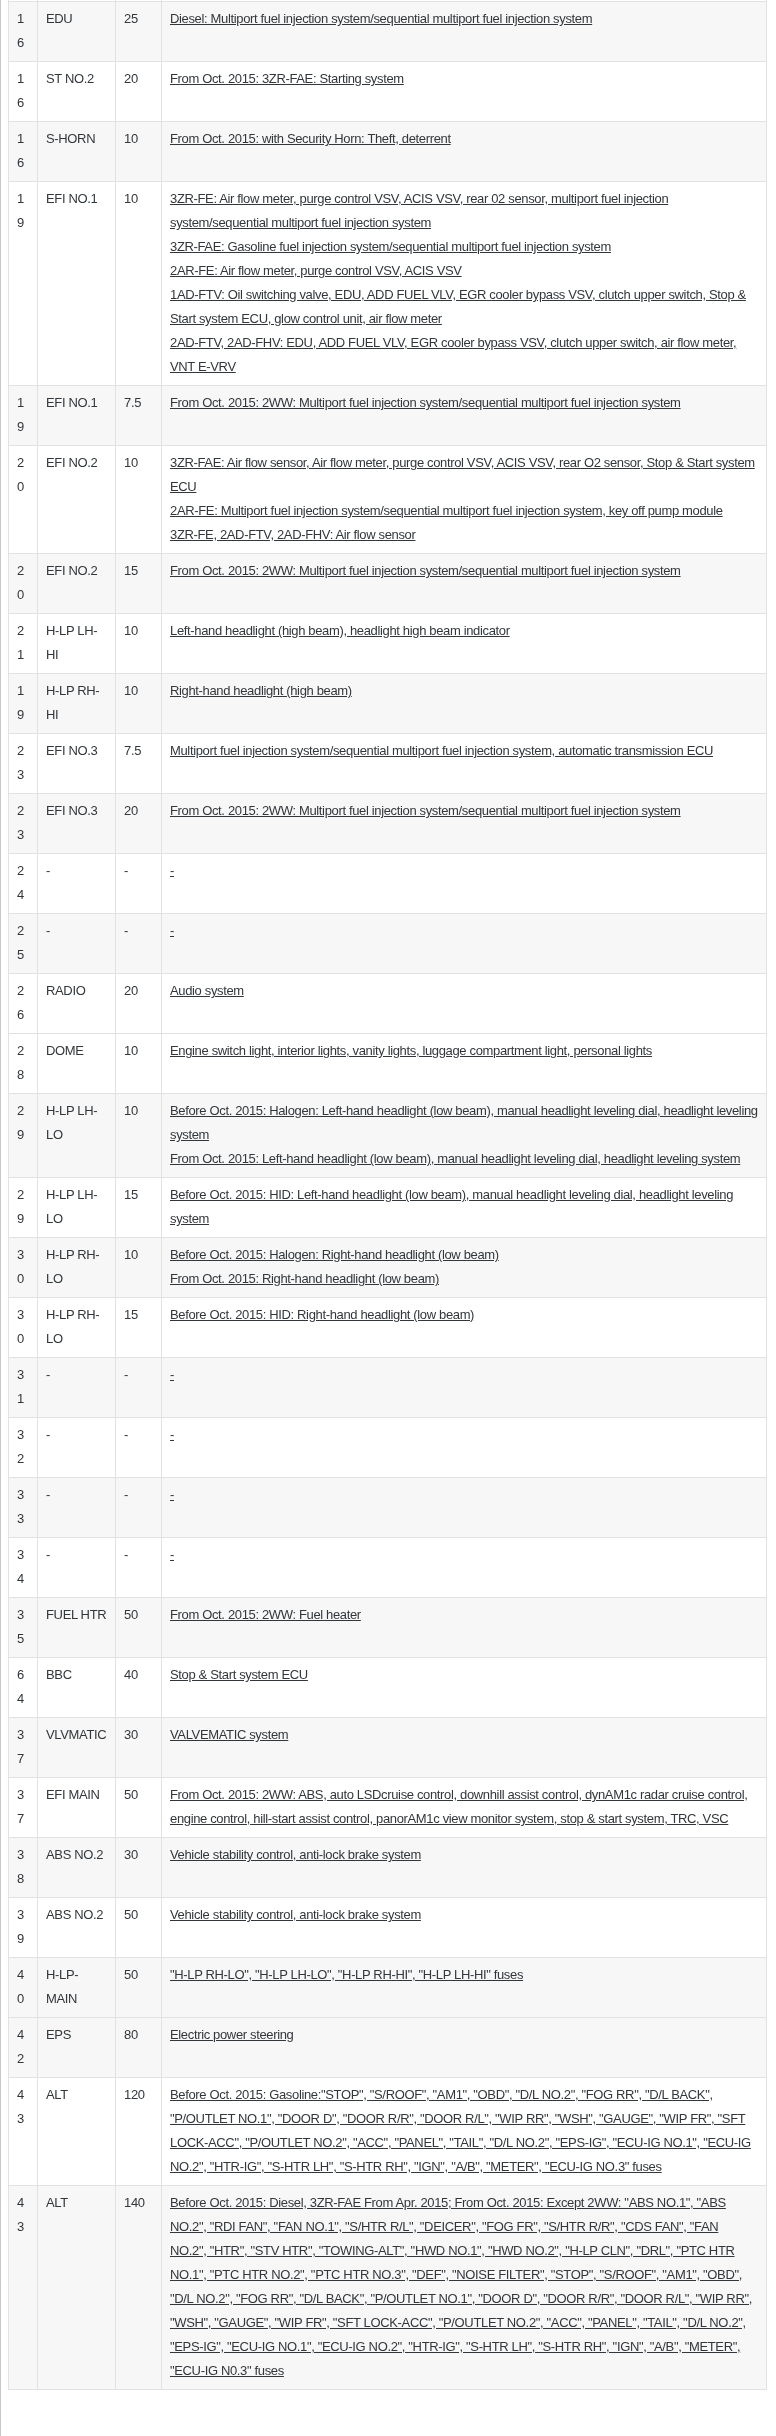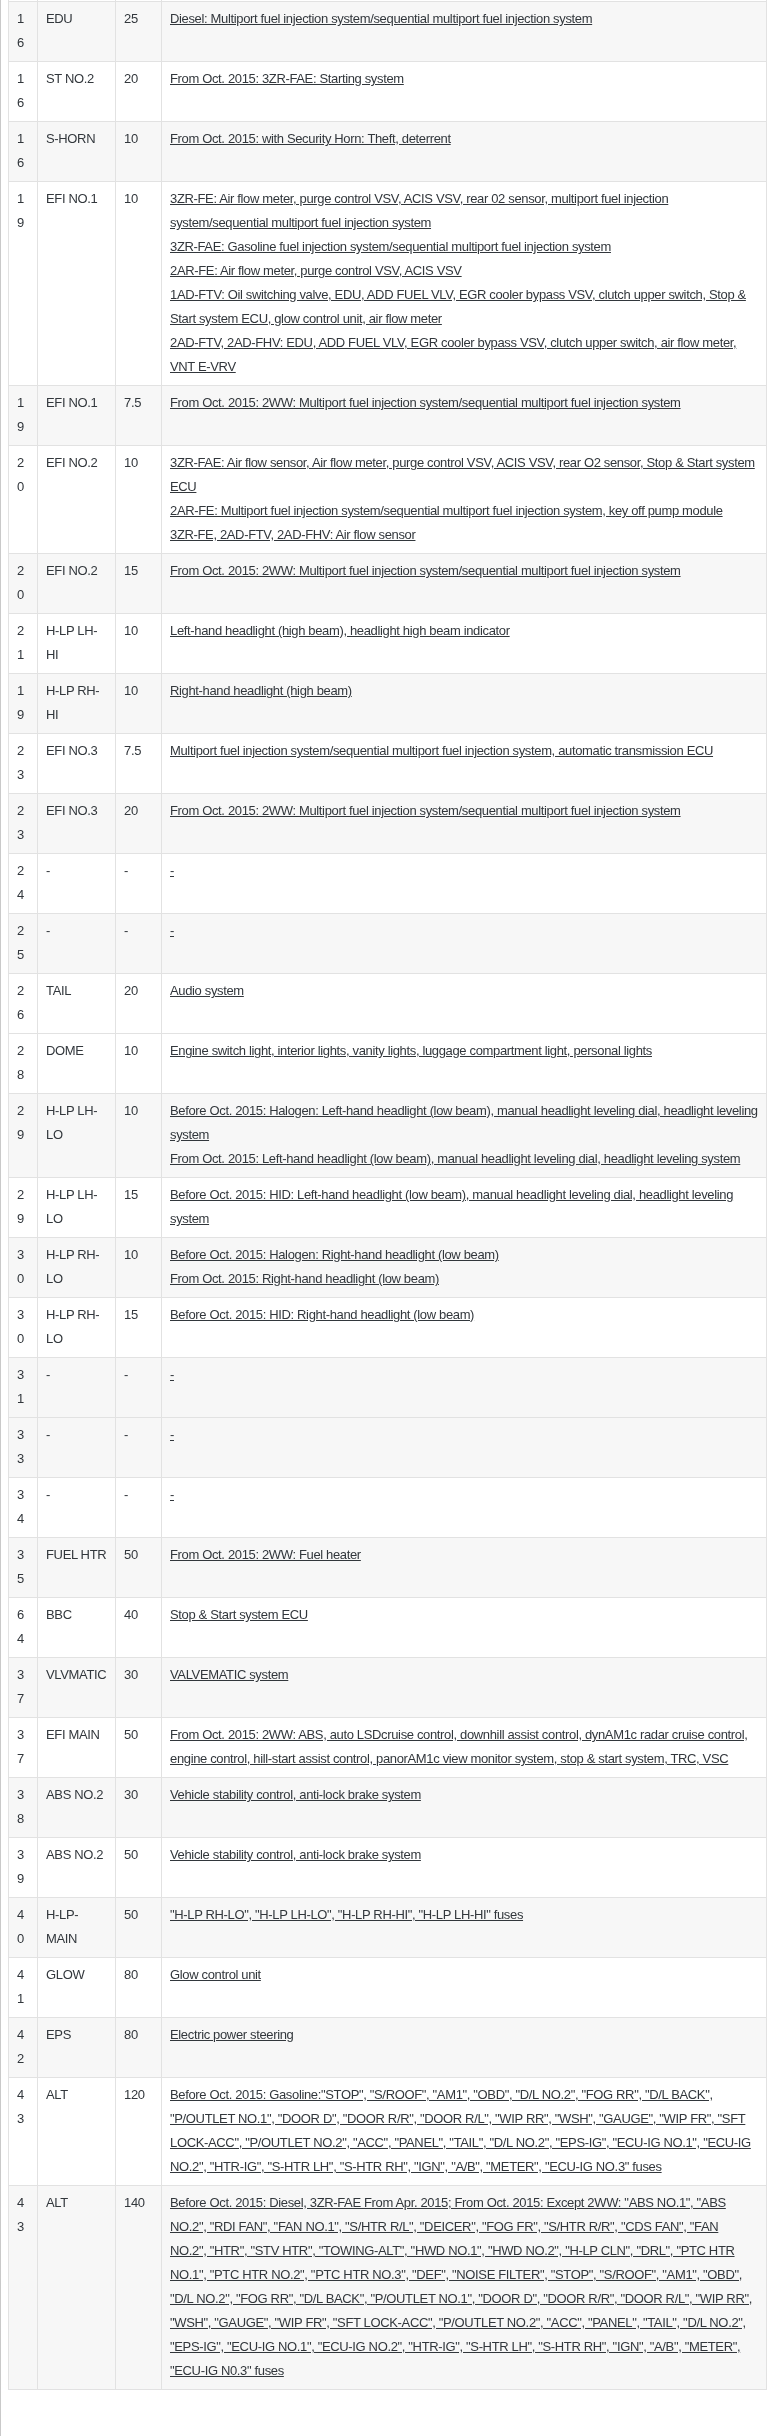--- a/index.html
+++ b/index.html
@@ -172,21 +172,21 @@
         <tr class="shade">
           <td>25</td>
           <td>-</td>
           <td>-</td>
           <td>
             <div class="desc-line">-</div>
           </td>
         </tr>
         <tr>
           <td>26</td>
-          <td>TAIL</td>
+          <td>RADIO</td>
           <td>20</td>
           <td>
             <div class="desc-line">Audio system</div>
           </td>
         </tr>
         <tr>
           <td>28</td>
           <td>DOME</td>
           <td>10</td>
           <td>
@@ -228,20 +228,28 @@
           </td>
         </tr>
         <tr class="shade">
           <td>31</td>
           <td>-</td>
           <td>-</td>
           <td>
             <div class="desc-line">-</div>
           </td>
         </tr>
+        <tr>
+          <td>32</td>
+          <td>-</td>
+          <td>-</td>
+          <td>
+            <div class="desc-line">-</div>
+          </td>
+        </tr>
         <tr class="shade">
           <td>33</td>
           <td>-</td>
           <td>-</td>
           <td>
             <div class="desc-line">-</div>
           </td>
         </tr>
         <tr>
           <td>34</td>
@@ -298,28 +306,20 @@
           <td>
             <div class="desc-line">Vehicle stability control, anti-lock brake system</div>
           </td>
         </tr>
         <tr class="shade">
           <td>40</td>
           <td>H-LP-MAIN</td>
           <td>50</td>
           <td>
             <div class="desc-line">"H-LP RH-LO", "H-LP LH-LO", "H-LP RH-HI", "H-LP LH-HI" fuses</div>
-          </td>
-        </tr>
-        <tr>
-          <td>41</td>
-          <td>GLOW</td>
-          <td>80</td>
-          <td>
-            <div class="desc-line">Glow control unit</div>
           </td>
         </tr>
         <tr class="shade">
           <td>42</td>
           <td>EPS</td>
           <td>80</td>
           <td>
             <div class="desc-line">Electric power steering</div>
           </td>
         </tr>

